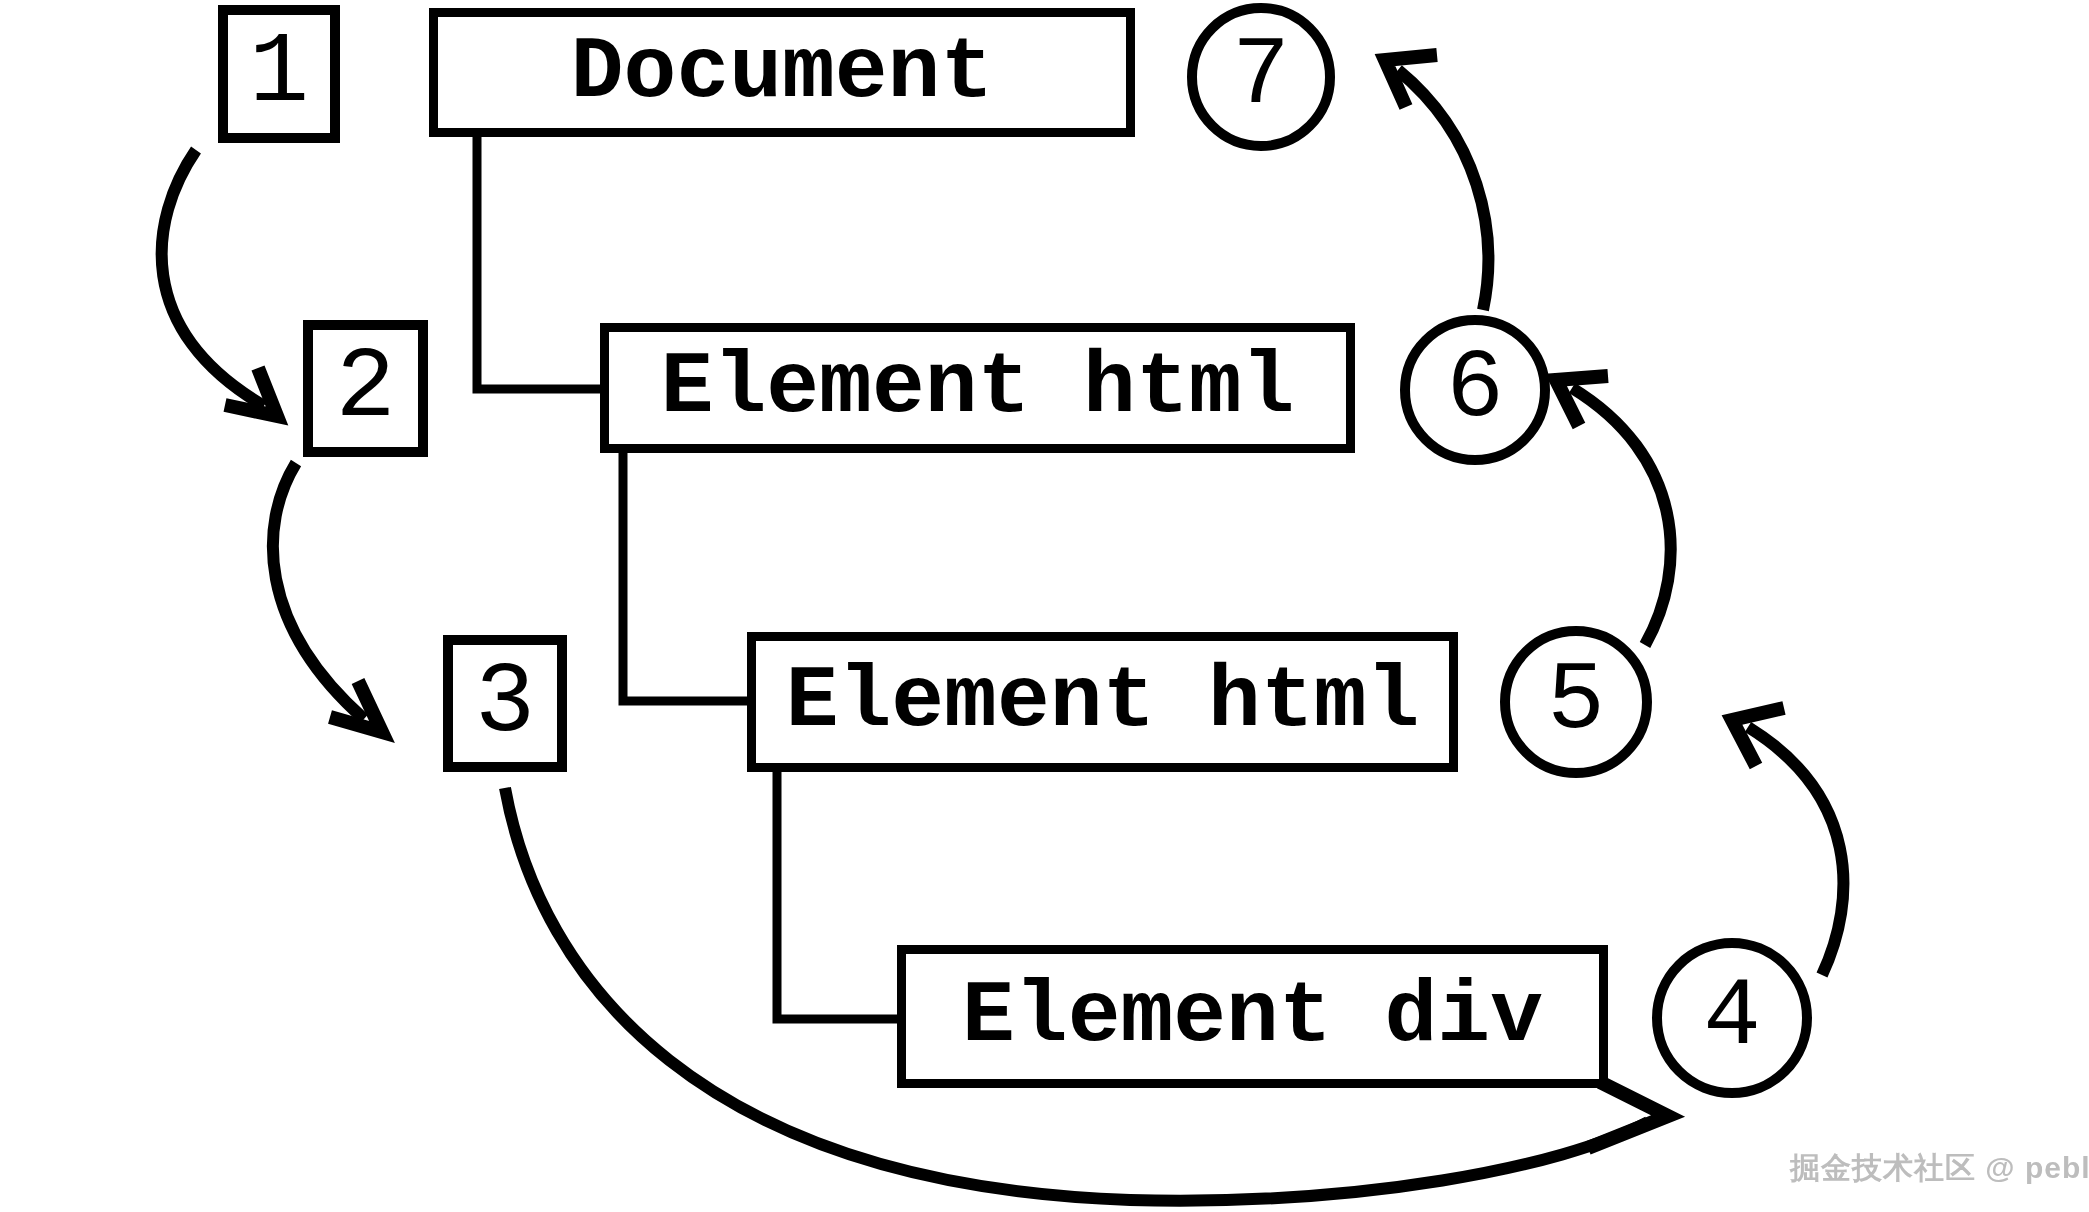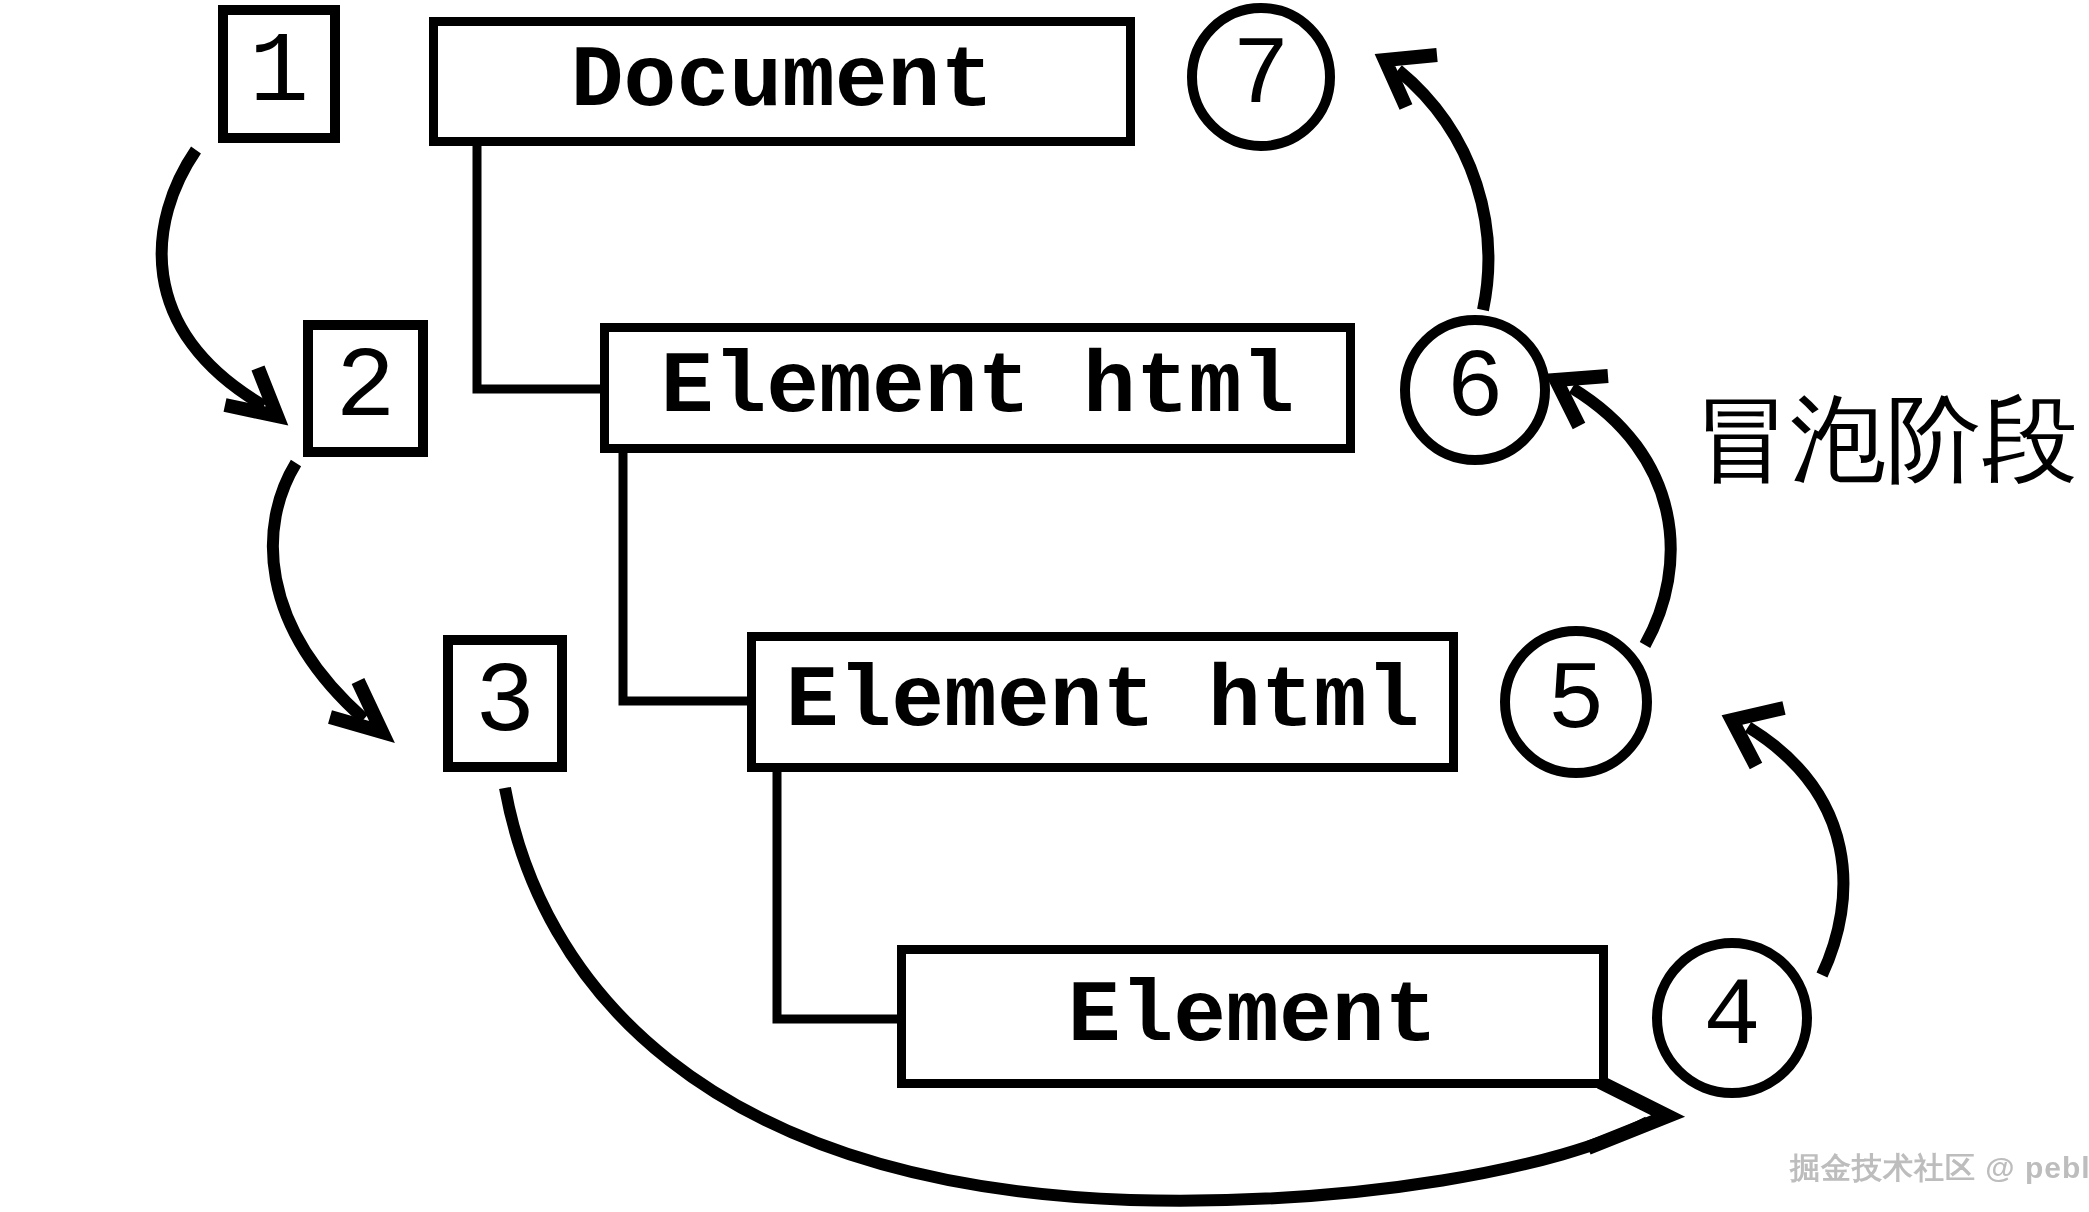--- a/index.html
+++ b/index.html
@@ -40,21 +40,21 @@
 
   .watermark{
     position:absolute;left:1790px;top:1148px;
     font-family:"Liberation Sans","DejaVu Sans",sans-serif;
     font-size:30px;font-weight:700;color:#bdbdbd;letter-spacing:1px;
     text-shadow:1px 1px 0 rgba(255,255,255,.9), -1px -1px 0 rgba(255,255,255,.9);
     white-space:nowrap;
   }
 
   
-  .nbox.document{left:429px;top:8px;width:706px;height:129px;margin-top:9px;}
+  .nbox.document{left:429px;top:8px;width:706px;height:129px;}
   .nbox.html{left:600px;top:323px;width:755px;height:130px;}
   .nbox.body{left:747px;top:632px;width:711px;height:140px;}
   .nbox.div{left:897px;top:945px;width:711px;height:143px;}
 
   
   .sq.s1{left:218px;top:5px;width:122px;height:138px;}
   .sq.s2{left:303px;top:320px;width:125px;height:137px;}
   .sq.s3{left:443px;top:635px;width:124px;height:137px;}
 
   
@@ -98,21 +98,21 @@
   <div class="nbox document">
     <span class="b">Document</span><span class="t"></span>
   </div>
   <div class="nbox html">
     <span class="b">Element</span><span class="t"> html</span>
   </div>
   <div class="nbox body">
     <span class="b">Element</span><span class="t"> html</span>
   </div>
   <div class="nbox div">
-    <span class="b">Element</span>
+    <span class="b">Element</span><span class="t"> div</span>
   </div>
 
   <div class="sq s1">
     <span>1</span>
   </div>
   <div class="sq s2">
     <span>2</span>
   </div>
   <div class="sq s3">
     <span>3</span>
@@ -124,17 +124,16 @@
   <div class="circle c6">
     <span>6</span>
   </div>
   <div class="circle c5">
     <span>5</span>
   </div>
   <div class="circle c4">
     <span>4</span>
   </div>
 
-  <div class="phase bubble">冒泡阶段</div>
 
   <div class="watermark">掘金技术社区 @ peblio</div>
 
 </div>
 
 </body></html>

